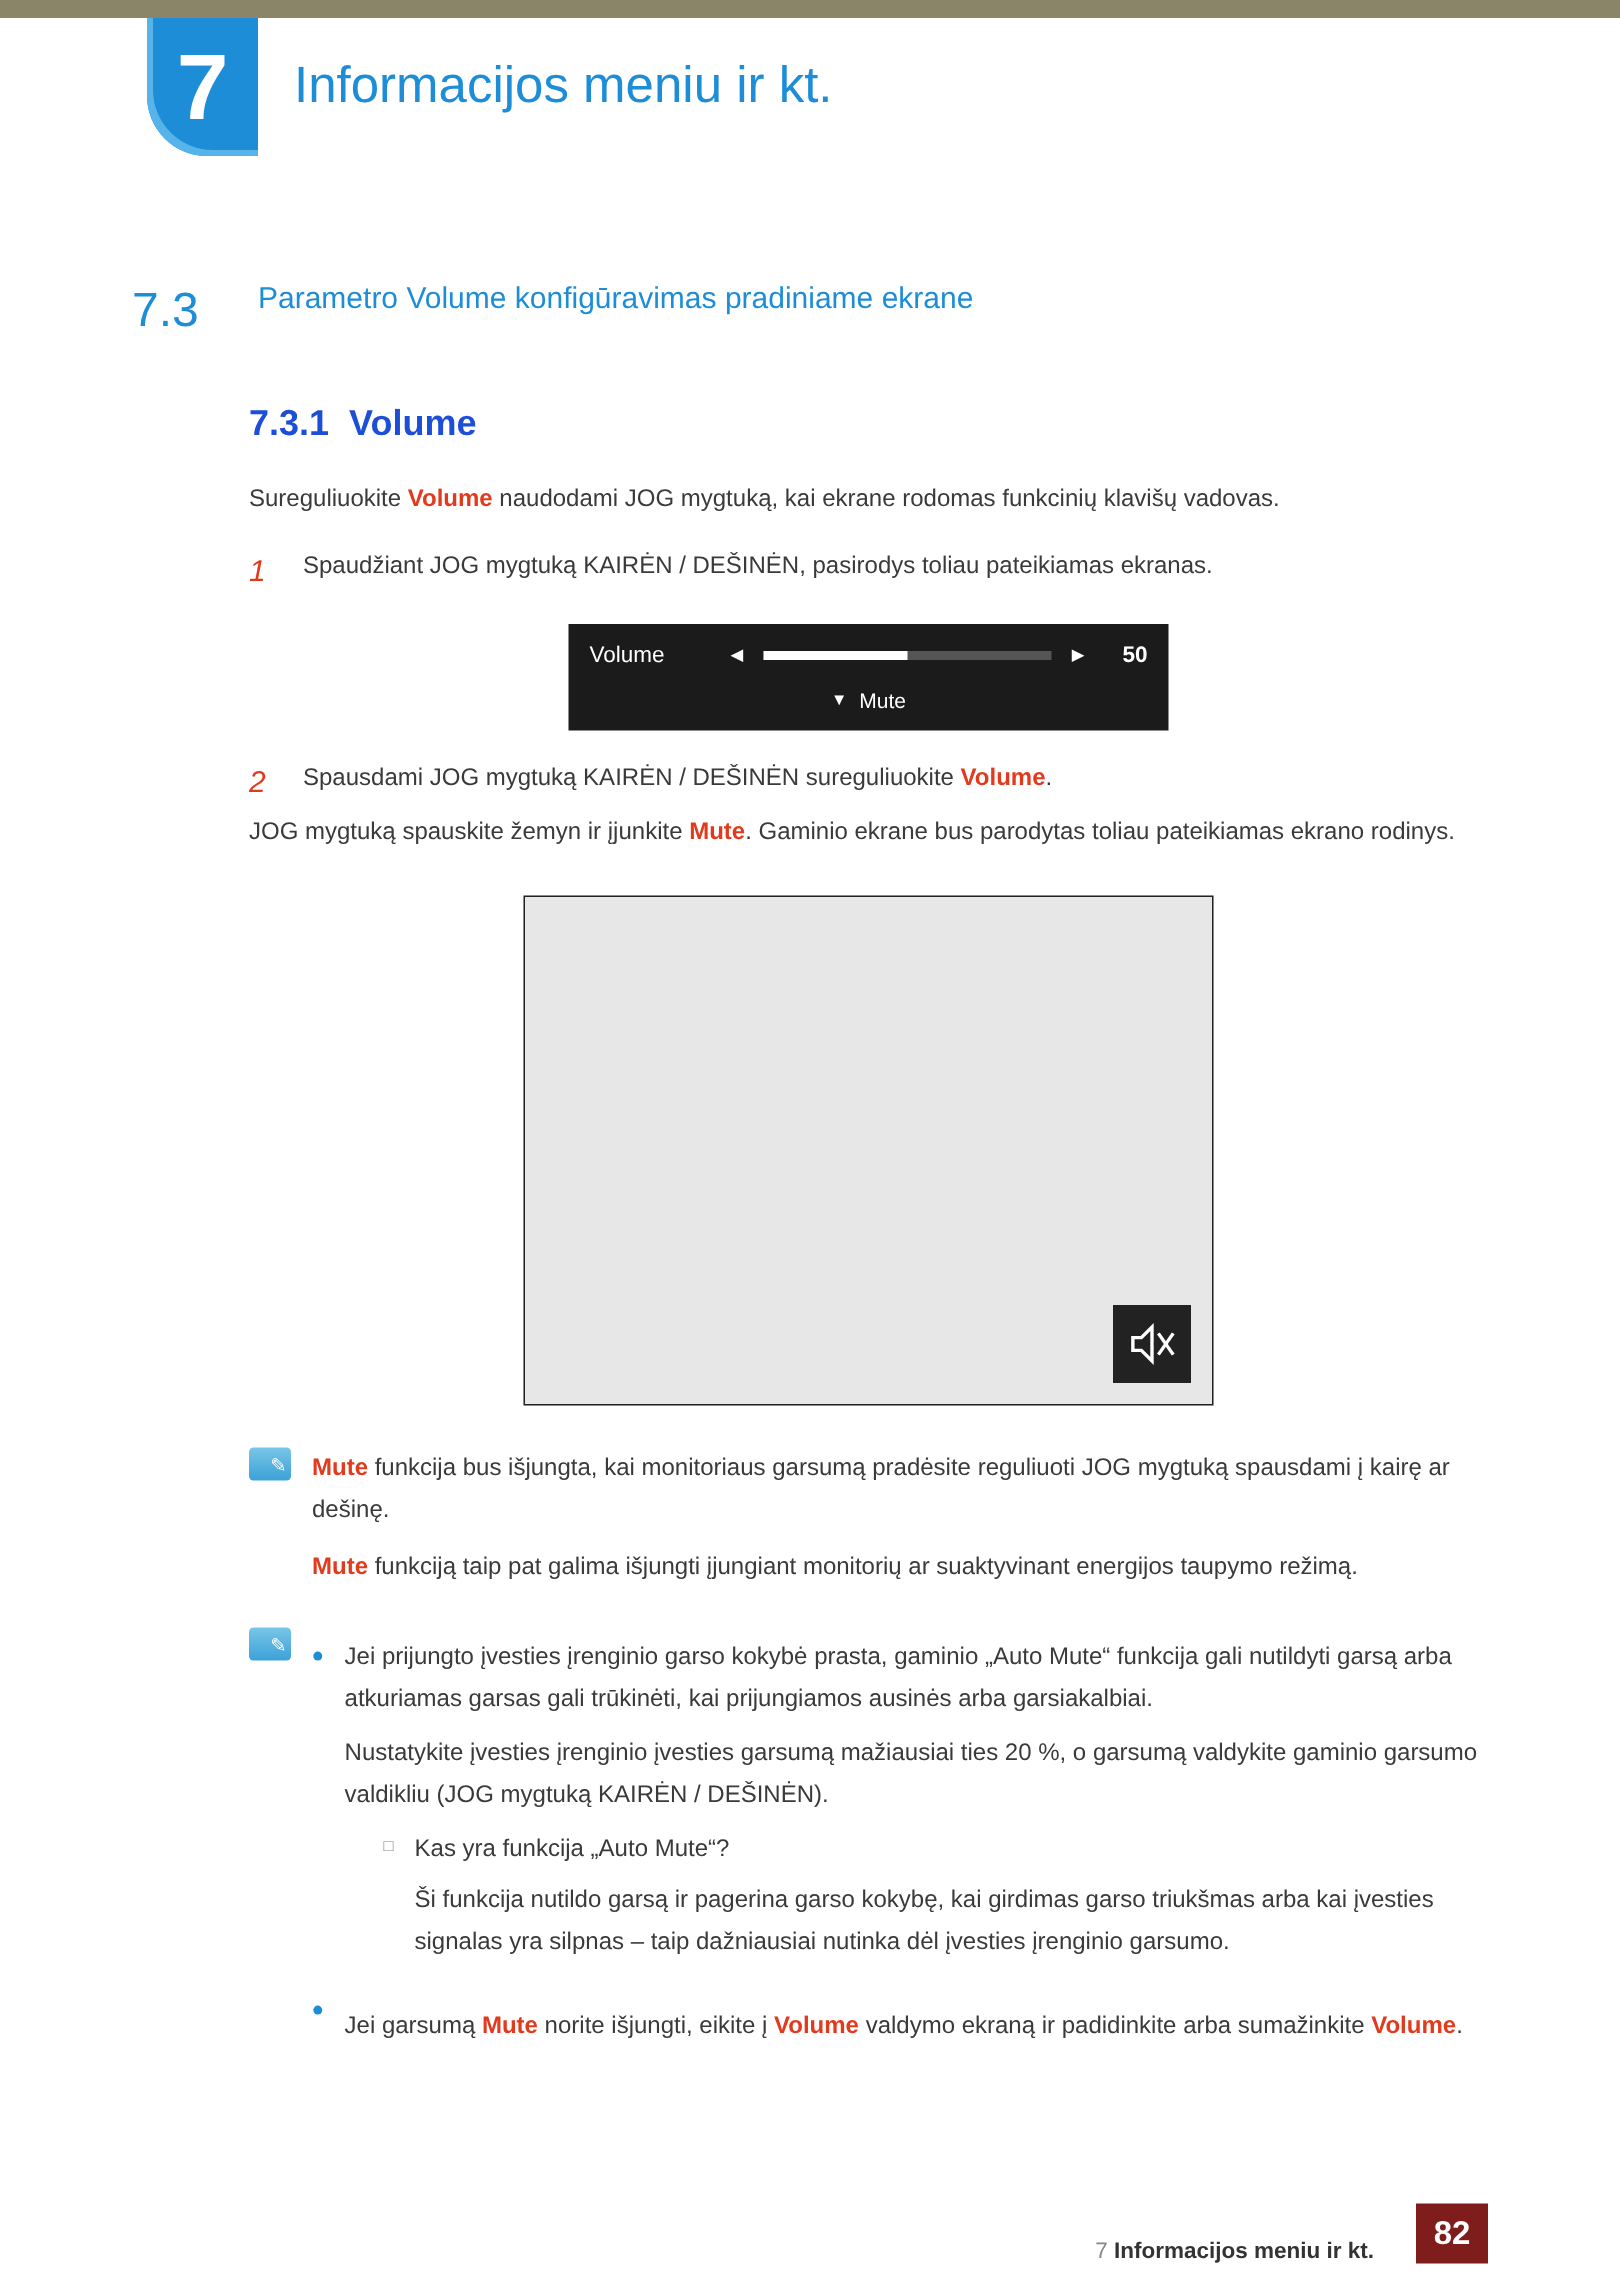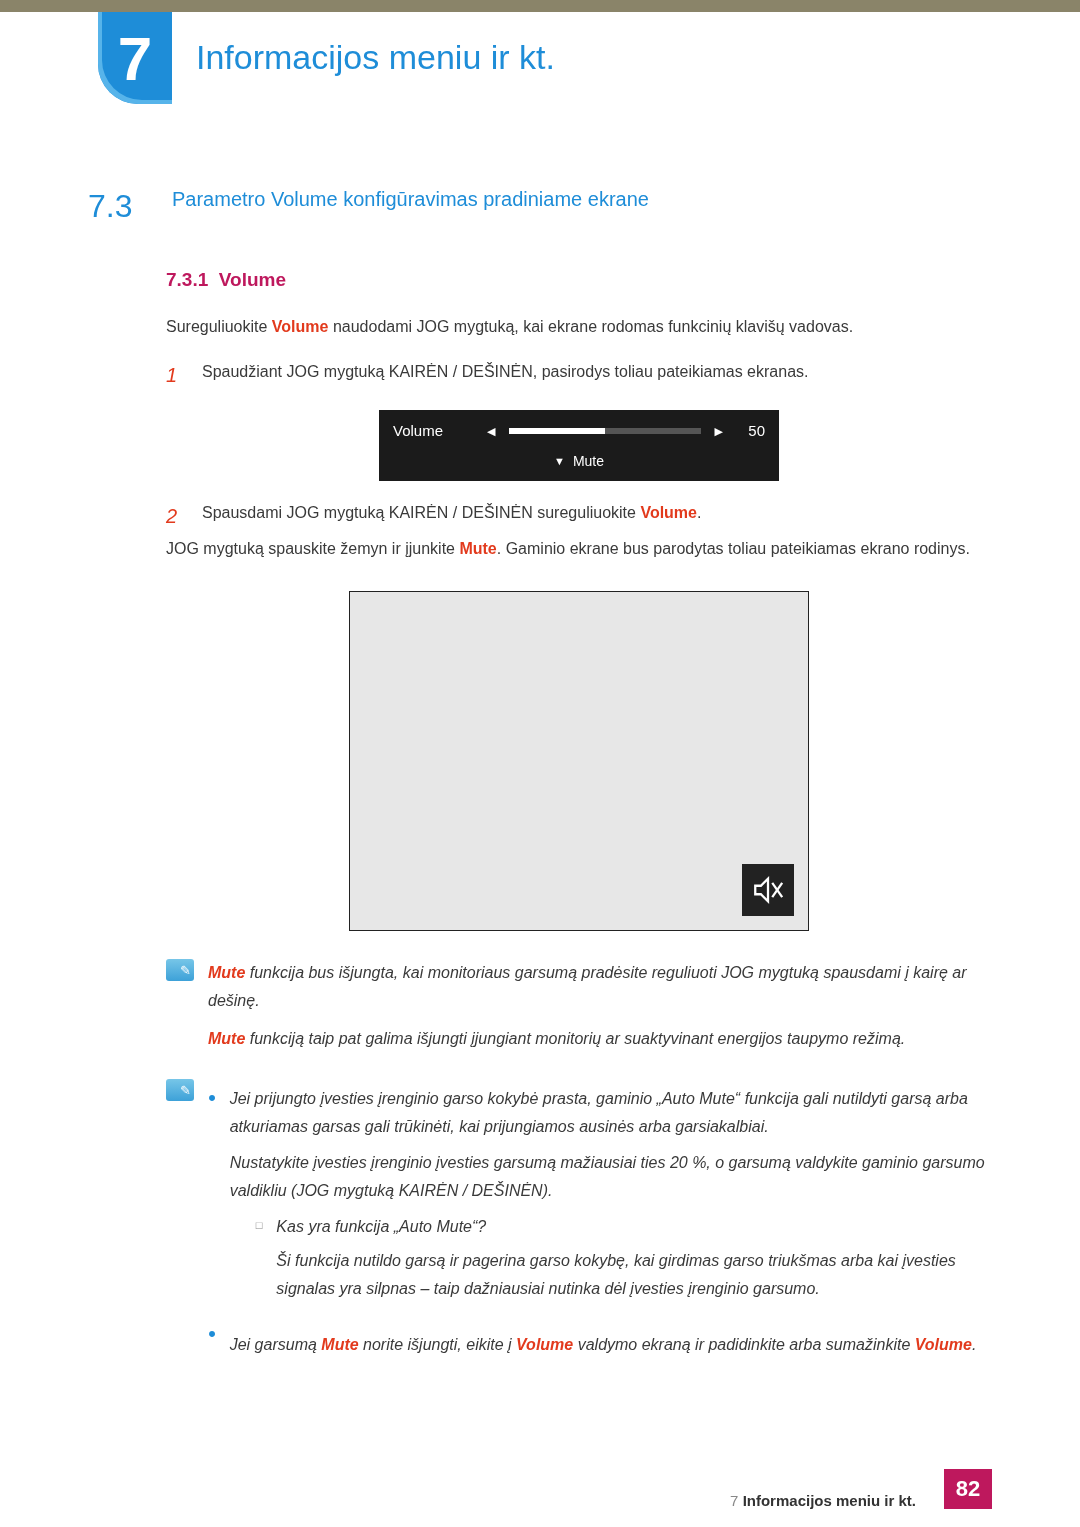--- a/index.html
+++ b/index.html
@@ -43,21 +43,21 @@
   }
   .content {
     position: absolute;
     top: 180px;
     left: 88px;
     right: 88px;
   }
   .section-row { display: flex; gap: 24px; margin-top: 8px; }
   .section-num { color: #1e8dd8; font-size: 32px; width: 60px; flex-shrink: 0; }
   .section-title { color: #1e8dd8; font-size: 20px; }
-  .sub-title { color: #be185d; font-size: 19px; font-weight: bold; margin: 44px 0 22px 78px; }
+  .sub-title { color: #1d4ed8; font-size: 24px; font-weight: bold; margin: 44px 0 22px 78px; }
   .body-col { margin-left: 78px; font-size: 16px; line-height: 1.7; color: #3a3a3a; }
   .kw { color: #e23a1d; font-weight: bold; }
   .step { display: flex; gap: 18px; margin-top: 18px; }
   .step-num { color: #e23a1d; font-style: italic; font-size: 20px; width: 18px; flex-shrink: 0; }
   .step-text { flex: 1; }
   .osd {
     width: 400px;
     margin: 18px auto 0 auto;
     background: #1b1b1b;
     color: #fff;
@@ -71,21 +71,21 @@
     flex: 1;
     height: 6px;
     background: #555;
     position: relative;
   }
   .osd-bar-fill {
     height: 100%;
     background: #fff;
     width: 50%;
   }
-  .osd-val { width: 28px; text-align: right; }
+  .osd-val { width: 28px; text-align: right; font-weight: bold; }
   .osd-row2 { display: flex; justify-content: center; align-items: center; gap: 8px; margin-top: 6px; font-size: 14px; }
   .screen-box {
     width: 460px;
     height: 340px;
     margin: 28px auto;
     border: 1px solid #222;
     background: #e7e7e7;
     position: relative;
   }
   .mute-icon-box {
@@ -107,39 +107,39 @@
     flex-shrink: 0;
     position: relative;
   }
   .note-icon::after {
     content: "✎";
     color: #fff;
     position: absolute;
     top: 1px; right: 3px;
     font-size: 13px;
   }
-  .note-body { flex: 1; font-size: 16px; line-height: 1.75; font-style: italic; }
+  .note-body { flex: 1; font-size: 16px; line-height: 1.75; }
   .bullet { display: flex; gap: 14px; margin-top: 6px; }
   .bullet-dot { color: #1e8dd8; font-size: 22px; line-height: 1.2; flex-shrink: 0; }
   .sub-bullet { display: flex; gap: 14px; margin: 8px 0 8px 26px; }
   .sub-square { color: #888; font-size: 11px; line-height: 2.2; flex-shrink: 0; }
   .footer {
     position: absolute;
     bottom: 18px;
     right: 88px;
     display: flex;
     align-items: flex-end;
     gap: 28px;
     font-size: 15px;
   }
   .footer-text { color: #333; }
   .footer-text .ch { color: #888; }
   .page-badge {
     width: 48px; height: 40px;
-    background: #be185d;
+    background: #7f1d1d;
     color: #fff;
     display: flex;
     align-items: center;
     justify-content: center;
     font-size: 22px;
     font-weight: bold;
   }
 </style>
 </head>
 <body>

